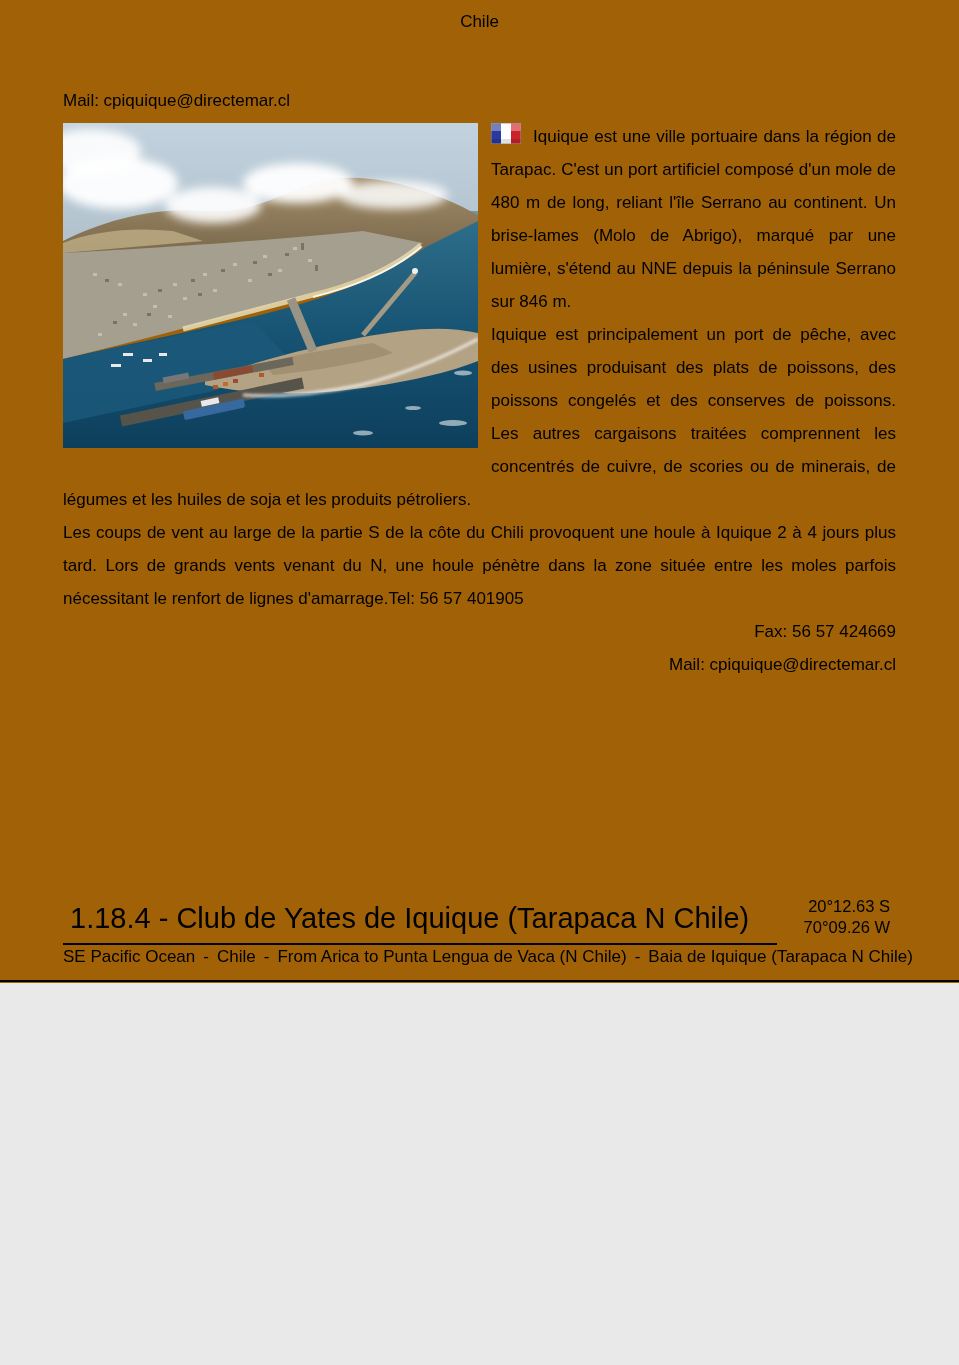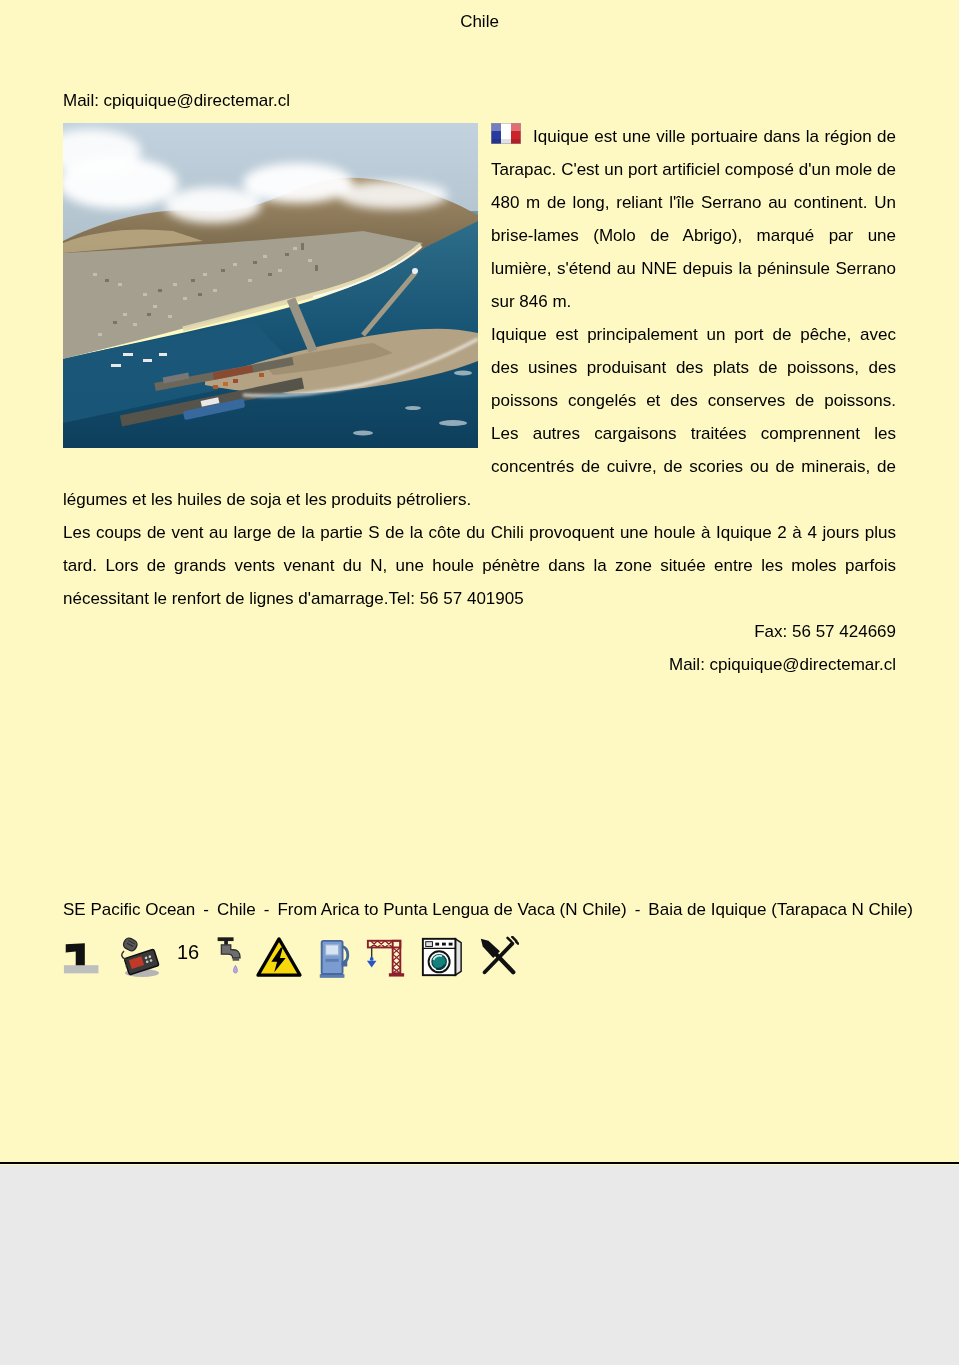--- a/index.html
+++ b/index.html
@@ -1,17 +1,17 @@
 <!DOCTYPE html>
 <html><head>
 <meta charset="utf-8">
 <style>
   html,body{margin:0;padding:0;background:#e9e9e9;}
   .page{
-    position:relative;width:959px;height:1165px;margin:0 auto;background:#fef9c3;
+    position:relative;width:959px;height:983px;margin:0 auto;background:#a16207;
     overflow:hidden;color:#000;font-family:"Liberation Sans",sans-serif;
   }
   
   .header-title{position:absolute;top:12px;left:0;width:100%;text-align:center;font-size:17px;}
   
   .article{position:absolute;top:84px;left:63px;width:833px;font-size:17px;line-height:33px;text-align:justify;}
   .article p{margin:0;}
   .article .mail-top{text-align:left;margin-bottom:3px;}
   .photo{float:left;width:415px;height:325px;margin:3px 13px 35px 0;}
   .photo svg{display:block;width:415px;height:325px;}
@@ -172,20 +172,27 @@
         </svg>
       </span><span>Iquique est une ville portuaire dans la région de Tarapac. C'est un port artificiel composé d'un mole de 480 m de long, reliant l'île Serrano au continent. Un brise-lames (Molo de Abrigo), marqué par une lumière, s'étend au NNE depuis la péninsule Serrano sur 846 m.</span>
     </p>
     <p>Iquique est principalement un port de pêche, avec des usines produisant des plats de poissons, des poissons congelés et des conserves de poissons. Les autres cargaisons traitées comprennent les concentrés de cuivre, de scories ou de minerais, de légumes et les huiles de soja et les produits pétroliers.</p>
     <p>Les coups de vent au large de la partie S de la côte du Chili provoquent une houle à Iquique 2 à 4 jours plus tard. Lors de grands vents venant du N, une houle pénètre dans la zone située entre les moles parfois nécessitant le renfort de lignes d'amarrage.Tel: 56 57 401905</p>
     <p class="contact-line">Fax: 56 57 424669</p>
     <p class="contact-line">Mail: cpiquique@directemar.cl</p>
   </div>
 
   <div class="section">
+    <div class="section-head">
+      <h1>1.18.4 - Club de Yates de Iquique (Tarapaca N Chile)</h1>
+      <div class="coords">
+        <div>20°12.63 S</div>
+        <div>70°09.26 W</div>
+      </div>
+    </div>
     <div class="breadcrumb"><span class="bc-item">SE Pacific Ocean</span><span class="bc-sep">-</span><span class="bc-item">Chile</span><span class="bc-sep">-</span><span class="bc-item">From Arica to Punta Lengua de Vaca (N Chile)</span><span class="bc-sep">-</span><span class="bc-item">Baia de Iquique (Tarapaca N Chile)</span></div>
 
     <div class="amenities">
       <span class="am-icon">
         <svg width="40" height="40" viewBox="0 0 44 40" aria-hidden="true">
           <rect x="1" y="29" width="38" height="9" fill="#bfbfbf"></rect>
           <path d="M3 6 L24 5 L24 29 L14 29 L14 14 L3 15 Z" fill="#111111"></path>
         </svg>
       </span>
       <span class="am-icon">

